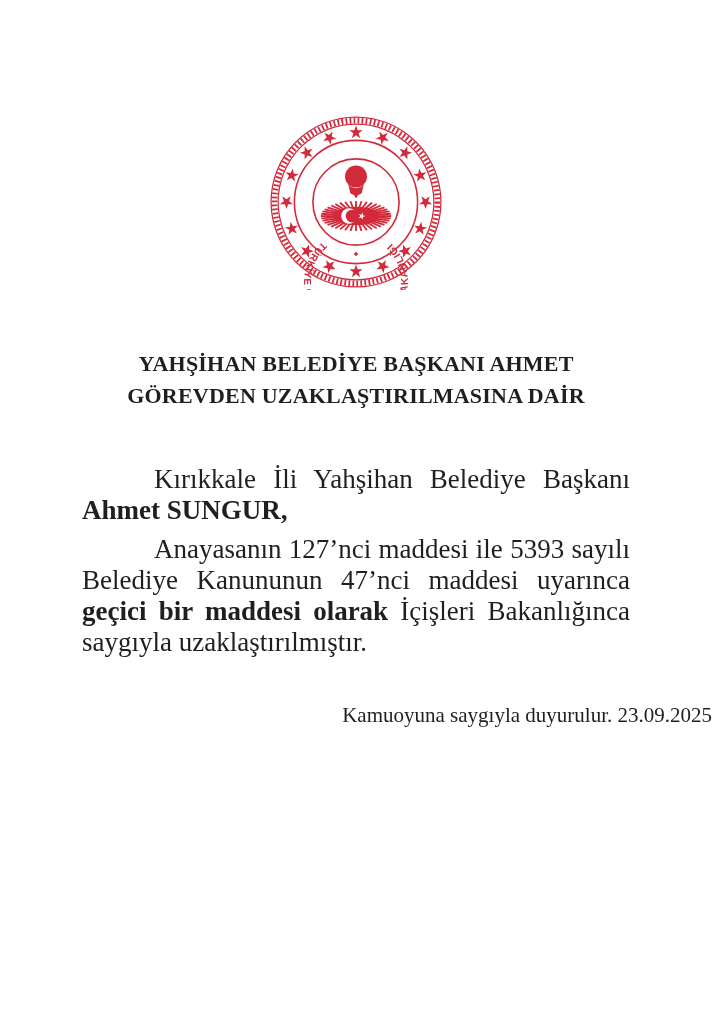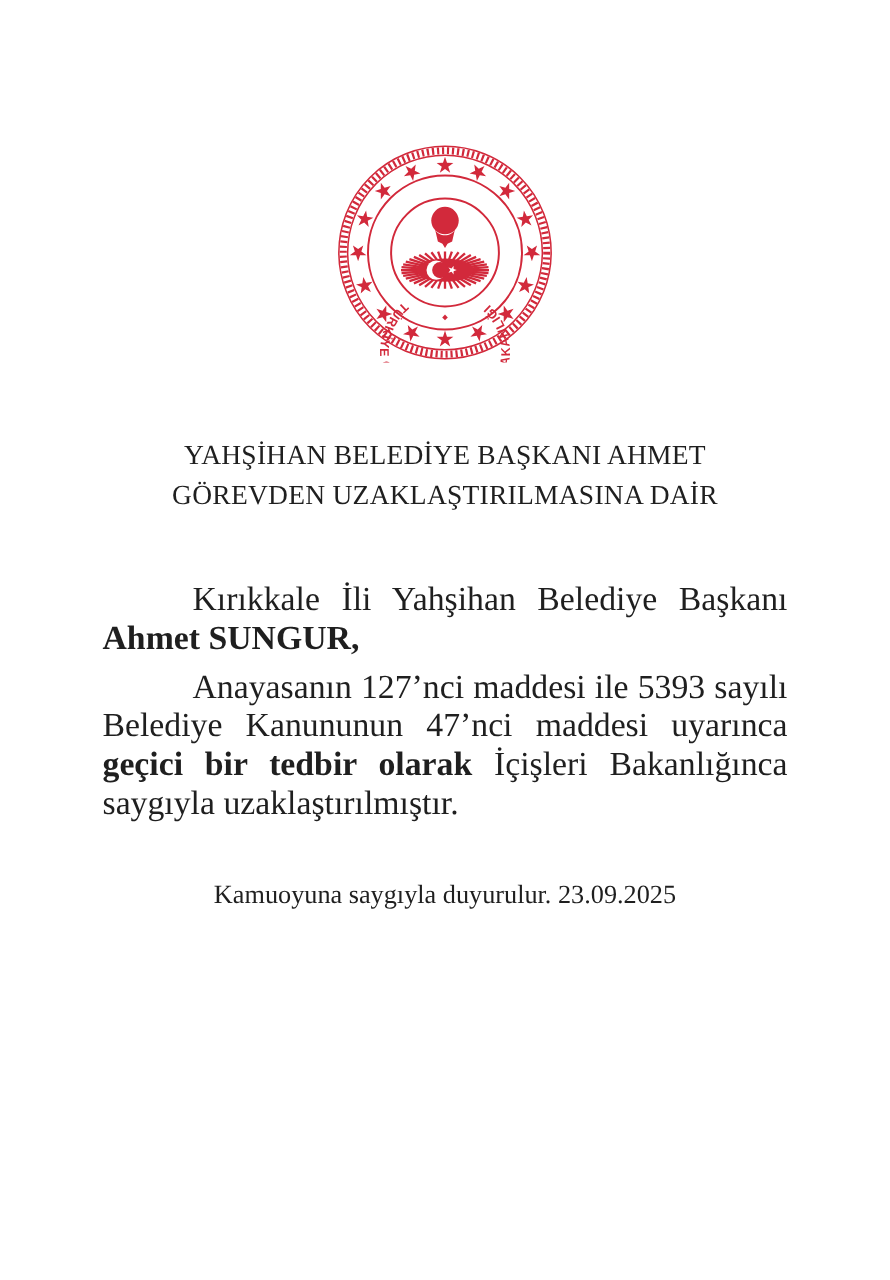--- a/index.html
+++ b/index.html
@@ -25,39 +25,39 @@
   .ring-text{
     font-family:"Liberation Sans","DejaVu Sans",sans-serif;
     font-weight:bold;
     font-size:11.5px;
     letter-spacing:1px;
     fill:currentColor;
   }
   .press-title{
     margin:58px 58px 0 58px;
     text-align:center;
-    font-weight:normal;
+    font-weight:bold;
     font-size:22px;
     line-height:32px;
     letter-spacing:0.2px;
   }
   .body-wrap{
     margin:52px 82px 0 82px;
     font-size:27px;
     line-height:31px;
   }
   .para{
     margin:0 0 8px 0;
     text-align:justify;
     text-indent:72px;
   }
   .para b{font-weight:bold;}
   .closing{
     margin-top:42px;
-    text-align:center;
+    text-align:right;
     font-size:21px;
     line-height:31px;
   }
 </style>
 </head>
 <body>
 
 <div class="page">
 
   <div class="logo-row">
@@ -162,18 +162,18 @@
     </svg>
   </div>
 
   <div class="press-title">
       <div>YAHŞİHAN BELEDİYE BAŞKANI AHMET</div>
       <div>GÖREVDEN UZAKLAŞTIRILMASINA DAİR</div>
     </div>
 
   <div class="body-wrap">
       <p class="para"><span>Kırıkkale İli Yahşihan Belediye Başkanı </span><b>Ahmet SUNGUR,</b></p>
-      <p class="para"><span>Anayasanın 127’nci maddesi ile 5393 sayılı Belediye Kanununun 47’nci maddesi uyarınca </span><b>geçici bir tedbir olarak</b><span> İçişleri Bakanlığınca saygıyla uzaklaştırılmıştır.</span></p>
+      <p class="para"><span>Anayasanın 127’nci maddesi ile 5393 sayılı Belediye Kanununun 47’nci maddesi uyarınca </span><b>geçici bir maddesi olarak</b><span> İçişleri Bakanlığınca saygıyla uzaklaştırılmıştır.</span></p>
     </div>
 
   <p class="closing">Kamuoyuna saygıyla duyurulur. 23.09.2025</p>
 
 </div>
 
 </body></html>

